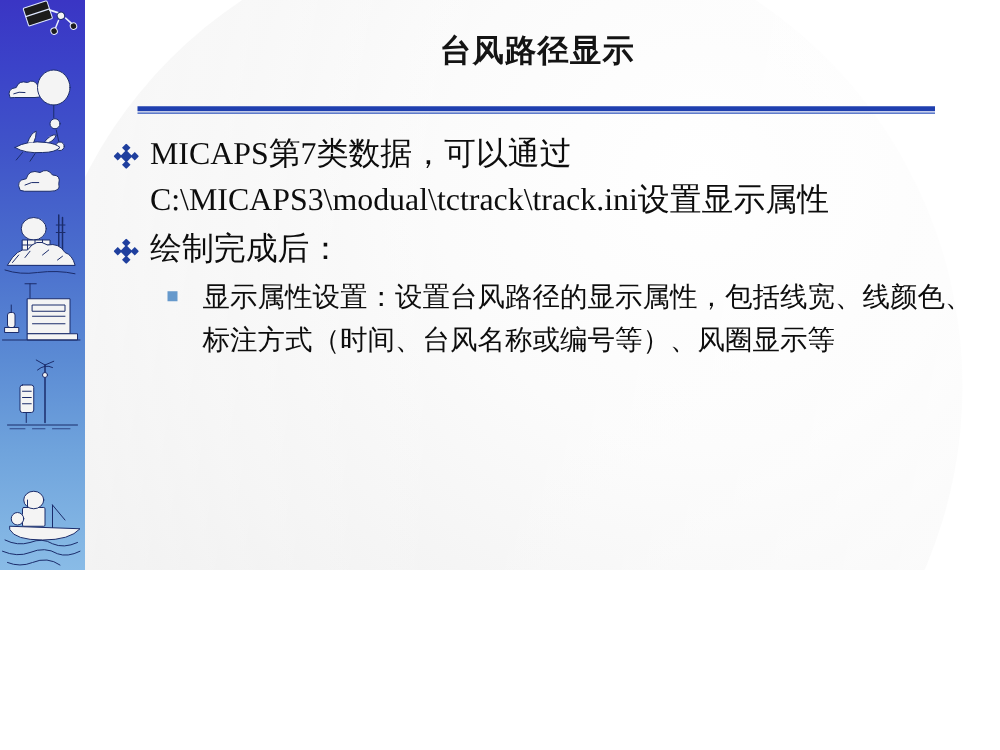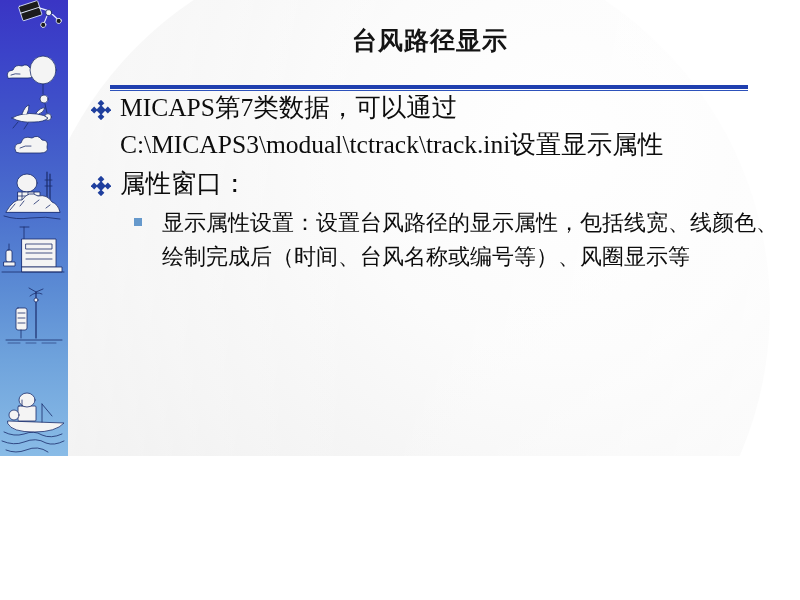--- a/index.html
+++ b/index.html
@@ -114,21 +114,21 @@
     top: 5px;
     width: 100%;
     height: 1px;
     background: #2d52bb;
   }
 
   
   .content {
     position: absolute;
     left: 90px;
-    top: 89px;
+    top: 104px;
     width: 700px;
   }
 
   .l1 {
     position: relative;
     display: block;
     padding-left: 30px;
     margin: 0 0 2px 0;
     font-family: "Liberation Serif", "DejaVu Serif", serif;
     font-size: 25.5px;
@@ -309,27 +309,27 @@
         <svg viewBox="0 0 20 20" xmlns="http://www.w3.org/2000/svg" aria-hidden="true">
           <g fill="#1f3f9e">
             <rect x="6.5" y="6.5" width="7" height="7" transform="rotate(45 10 10)"></rect>
             <rect x="0.8" y="7.6" width="4.8" height="4.8" transform="rotate(45 3.2 10)"></rect>
             <rect x="14.4" y="7.6" width="4.8" height="4.8" transform="rotate(45 16.8 10)"></rect>
             <rect x="7.6" y="0.8" width="4.8" height="4.8" transform="rotate(45 10 3.2)"></rect>
             <rect x="7.6" y="14.4" width="4.8" height="4.8" transform="rotate(45 10 16.8)"></rect>
           </g>
         </svg>
       </span>
-      <span>属性窗口：</span>
+      <span>绘制完成后：</span>
     </div>
 
     <div class="l2-wrap">
 
       <div class="l2">
         <span class="mark-sq"></span>
-        <span>显示属性设置：设置台风路径的显示属性，包括线宽、线颜色、绘制完成后（时间、台风名称或编号等）、风圈显示等</span>
+        <span>显示属性设置：设置台风路径的显示属性，包括线宽、线颜色、标注方式（时间、台风名称或编号等）、风圈显示等</span>
       </div>
 
 
     </div>
   </div>
 
 </div>
 
 </body></html>

